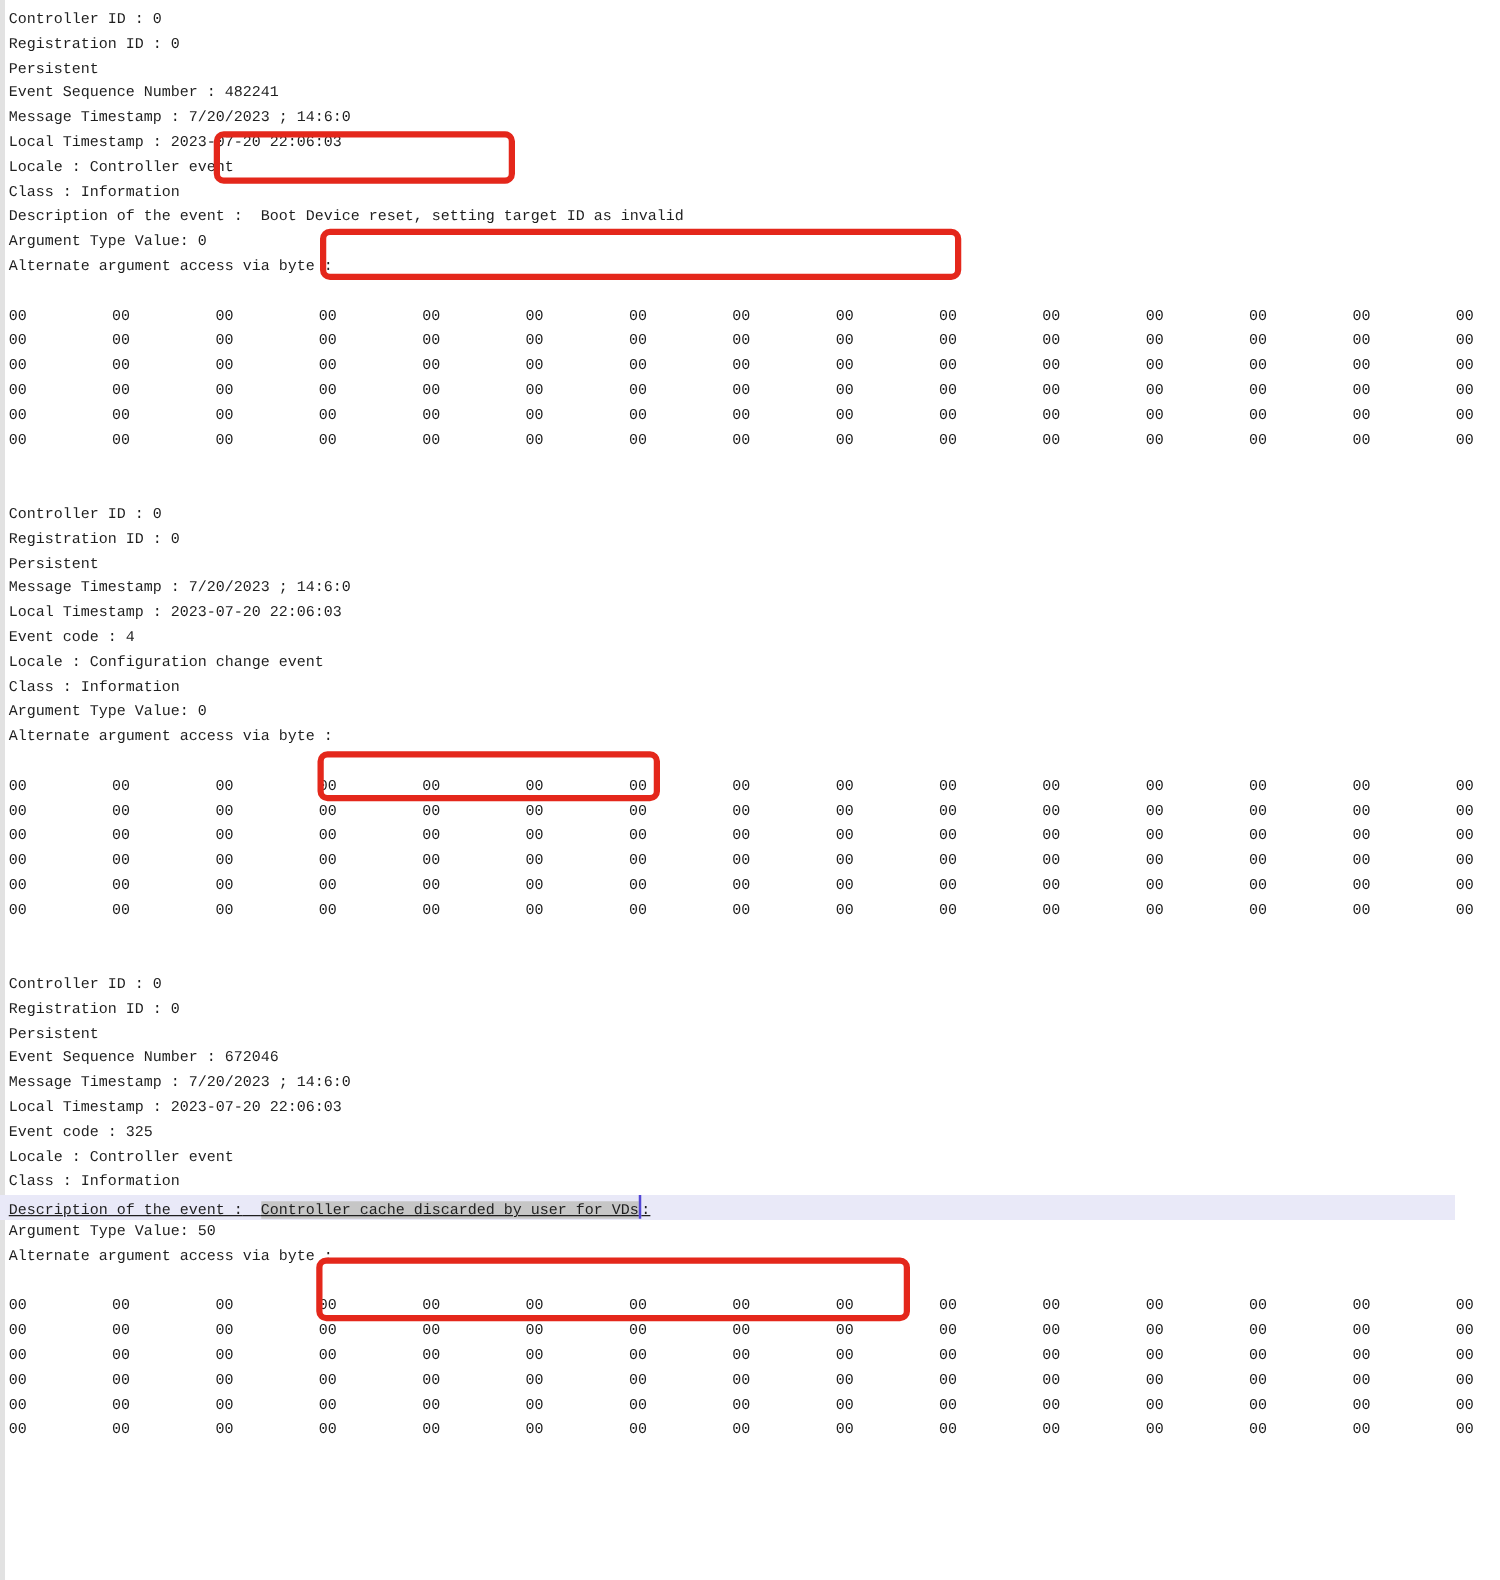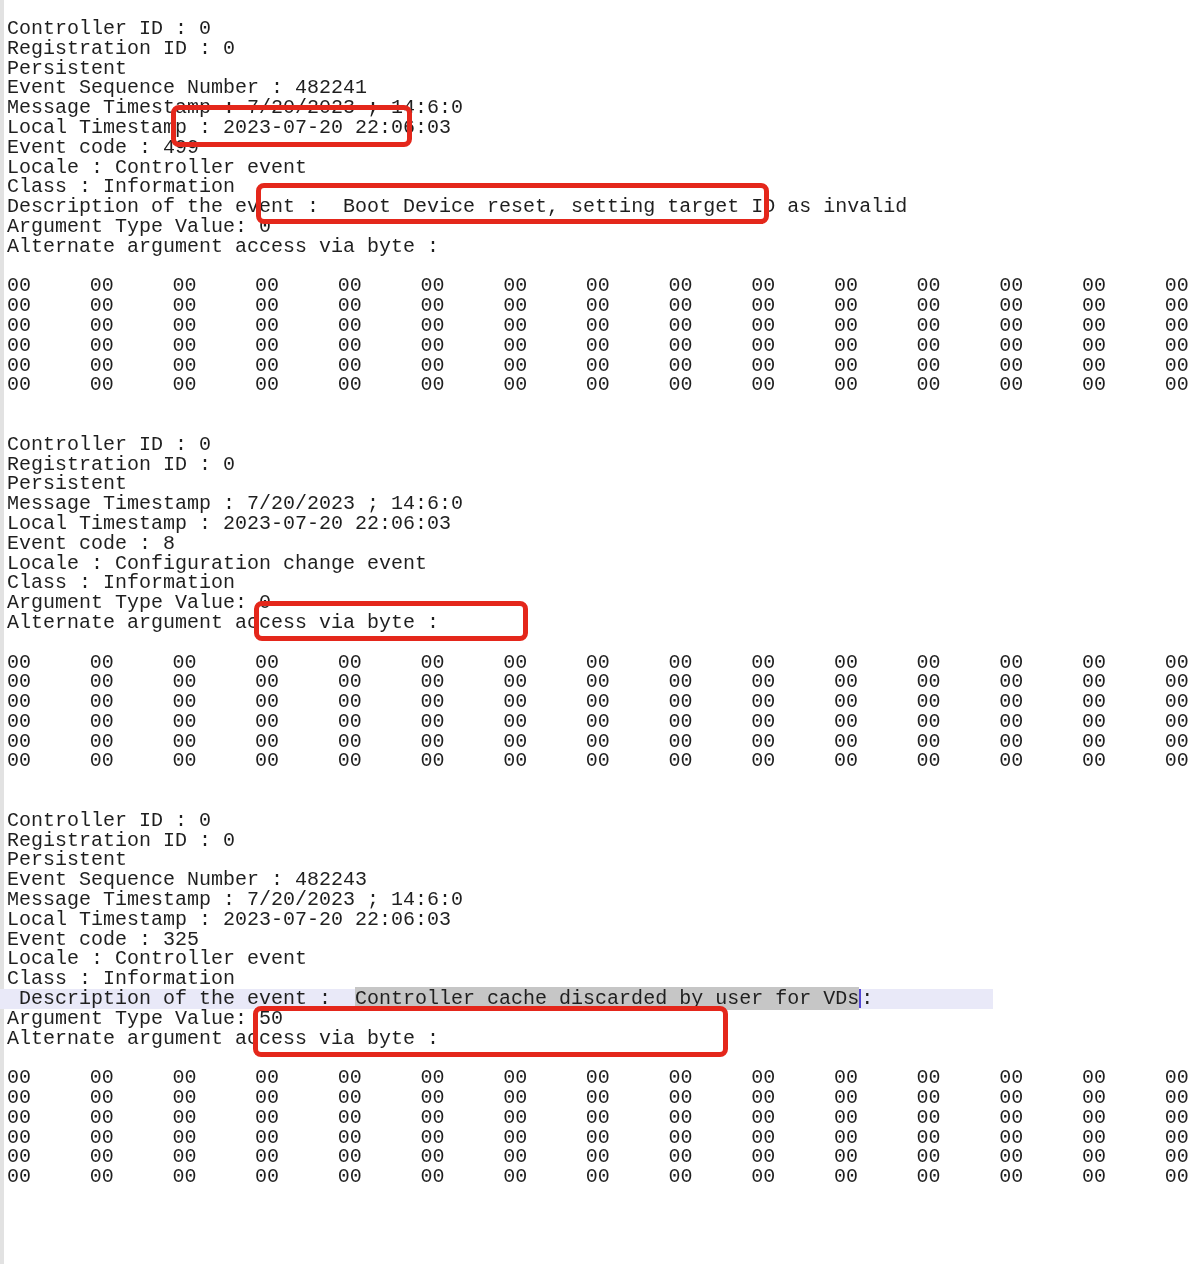--- a/index.html
+++ b/index.html
@@ -4,29 +4,29 @@
 <style>
   html,body{margin:0;padding:0;}
   body{
     width:1200px;height:1264px;position:relative;background:#ffffff;
     font-family:"Liberation Mono","DejaVu Sans Mono",monospace;
     overflow:hidden;
   }
   .screen{position:absolute;inset:0;}
   .edge-left{position:absolute;left:0;top:0;width:4px;height:1264px;background:#e2e2e2;}
   .log{
-    position:absolute;left:7px;top:19px;right:0;
-    font-size:20px;line-height:19.8px;color:var(--text,#1f1f1f);
+    position:absolute;left:7px;top:6px;right:0;
+    font-size:12px;line-height:19.8px;color:var(--text,#1f1f1f);
   }
   .line{white-space:pre;height:19.8px;}
   .hexline{display:flex;height:19.8px;gap:43px;}
   .hexline span{width:39.7px;flex:0 0 39.7px;}
   .hl-line{
     background:var(--hl,#e9e9f8);
-    margin-left:-7px;padding-left:19px;width:993px;box-sizing:border-box;
+    margin-left:-7px;padding-left:7px;width:1164px;box-sizing:border-box;text-decoration:underline;
   }
   .sel{background:var(--sel,#c6c6c6);}
   .cursor{
     display:inline-block;width:2px;height:19px;vertical-align:-4px;
     background:var(--cursor,#5246d6);
   }
   .ann{
     position:absolute;border:5px solid var(--red,#e4271b);border-radius:8px;
     box-sizing:border-box;pointer-events:none;background:transparent;
   }
@@ -40,21 +40,20 @@
 
 <div class="screen">
   <div class="edge-left"></div>
   <div id="log" class="log">
       <div class="line">Controller ID : 0</div>
       <div class="line">Registration ID : 0</div>
       <div class="line">Persistent</div>
       <div class="line">Event Sequence Number : 482241</div>
       <div class="line">Message Timestamp : 7/20/2023 ; 14:6:0</div>
       <div class="line">Local Timestamp : 2023-07-20 22:06:03</div>
-      <div class="line">Event code : 499</div>
       <div class="line">Locale : Controller event</div>
       <div class="line">Class : Information</div>
       <div class="line"><span>Description of the event :</span>  <span>Boot Device reset, setting target ID as invalid</span></div>
       <div class="line">Argument Type Value: 0</div>
       <div class="line">Alternate argument access via byte :</div>
       <div class="line"></div>
       <div class="hexline">
         <span>00</span>
         <span>00</span>
         <span>00</span>
@@ -162,21 +161,21 @@
         <span>00</span>
         <span>00</span>
       </div>
       <div class="line"></div>
       <div class="line"></div>
       <div class="line">Controller ID : 0</div>
       <div class="line">Registration ID : 0</div>
       <div class="line">Persistent</div>
       <div class="line">Message Timestamp : 7/20/2023 ; 14:6:0</div>
       <div class="line">Local Timestamp : 2023-07-20 22:06:03</div>
-      <div class="line">Event code : 8</div>
+      <div class="line">Event code : 4</div>
       <div class="line">Locale : Configuration change event</div>
       <div class="line">Class : Information</div>
       <div class="line">Argument Type Value: 0</div>
       <div class="line">Alternate argument access via byte :</div>
       <div class="line"></div>
       <div class="hexline">
         <span>00</span>
         <span>00</span>
         <span>00</span>
         <span>00</span>
@@ -281,21 +280,21 @@
         <span>00</span>
         <span>00</span>
         <span>00</span>
         <span>00</span>
       </div>
       <div class="line"></div>
       <div class="line"></div>
       <div class="line">Controller ID : 0</div>
       <div class="line">Registration ID : 0</div>
       <div class="line">Persistent</div>
-      <div class="line">Event Sequence Number : 482243</div>
+      <div class="line">Event Sequence Number : 672046</div>
       <div class="line">Message Timestamp : 7/20/2023 ; 14:6:0</div>
       <div class="line">Local Timestamp : 2023-07-20 22:06:03</div>
       <div class="line">Event code : 325</div>
       <div class="line">Locale : Controller event</div>
       <div class="line">Class : Information</div>
       <div class="line hl-line"><span>Description of the event :</span>  <span class="sel">Controller cache discarded by user for VDs</span><span class="cursor"></span>:</div>
       <div class="line">Argument Type Value: 50</div>
       <div class="line">Alternate argument access via byte :</div>
       <div class="line"></div>
       <div class="hexline">

